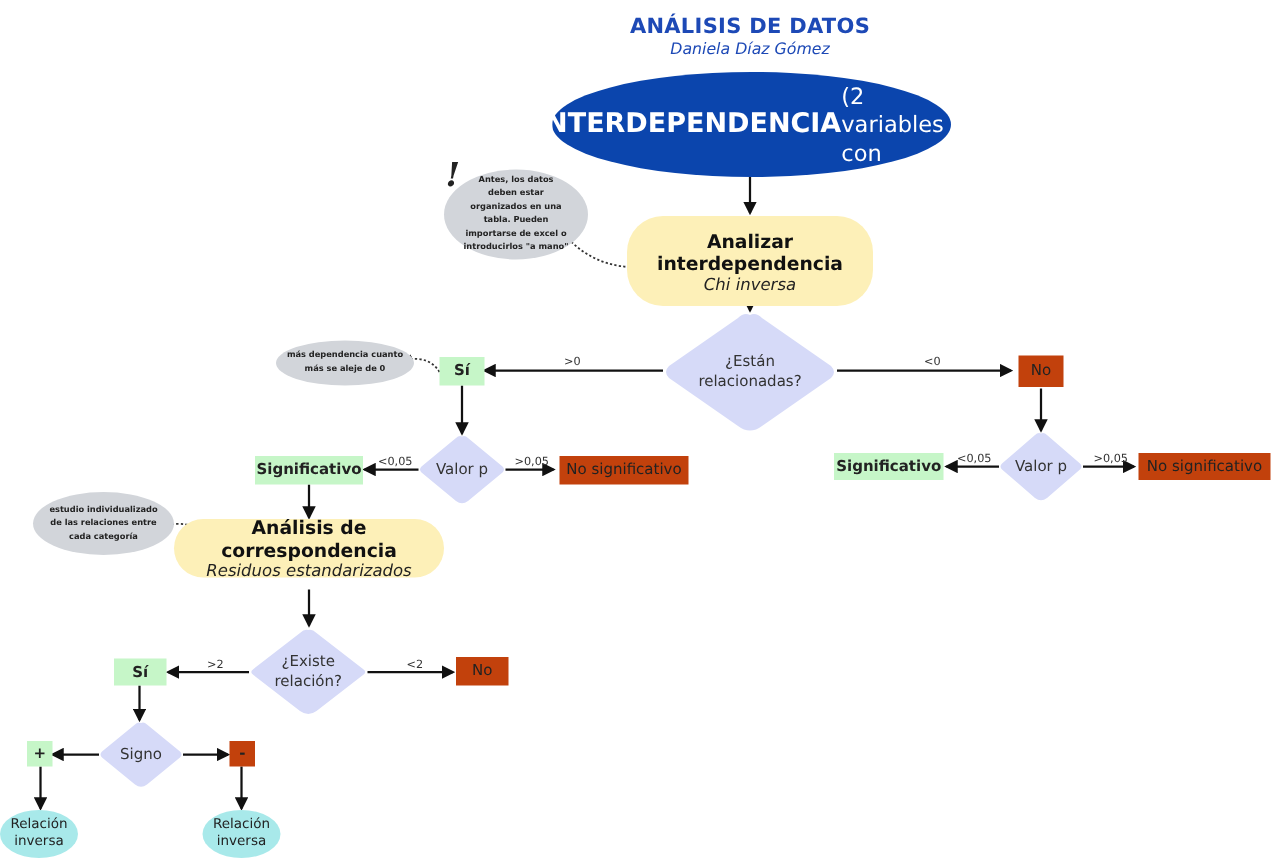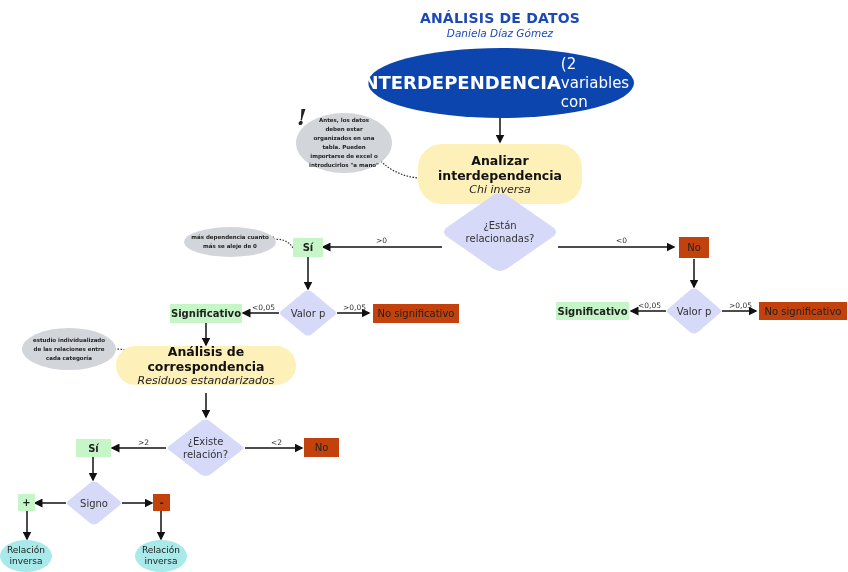--- a/index.html
+++ b/index.html
@@ -79,21 +79,21 @@
 <div class="abs note" style="left:296px;top:113px;width:96px;height:60px;">
   <span style="width:70px;">Antes, los datos deben estar organizados en una tabla. Pueden importarse de excel o introducirlos "a mano"</span>
 </div>
 <div class="abs excl" style="left:297px;top:104px;">!</div>
 
 <div class="abs pill" style="left:418px;top:144px;width:164px;height:60px;">
   <div class="b">Analizar interdependencia</div>
   <div class="i">Chi inversa</div>
 </div>
 
-<div class="abs diamond" style="left:442px;top:192px;width:116px;height:80px;">
+<div class="abs diamond" style="left:442px;top:208px;width:116px;height:80px;">
   <svg class="shape" viewBox="0 0 116 80" preserveAspectRatio="none">
     <path d="M58,2 Q62,0 66,4 L112,36 Q116,40 112,44 L66,76 Q58,82 50,76 L4,44 Q0,40 4,36 L50,4 Q54,0 58,2z" fill="#d6daf8"></path>
   </svg>
   <span><span>¿Están</span><br><span>relacionadas?</span></span>
 </div>
 
 <div class="abs edge-label" style="left:376px;top:236px;">&gt;0</div>
 <div class="abs edge-label" style="left:616px;top:236px;">&lt;0</div>
 
 <div class="abs box green" style="left:293px;top:238px;width:30px;height:19px;">Sí</div>

